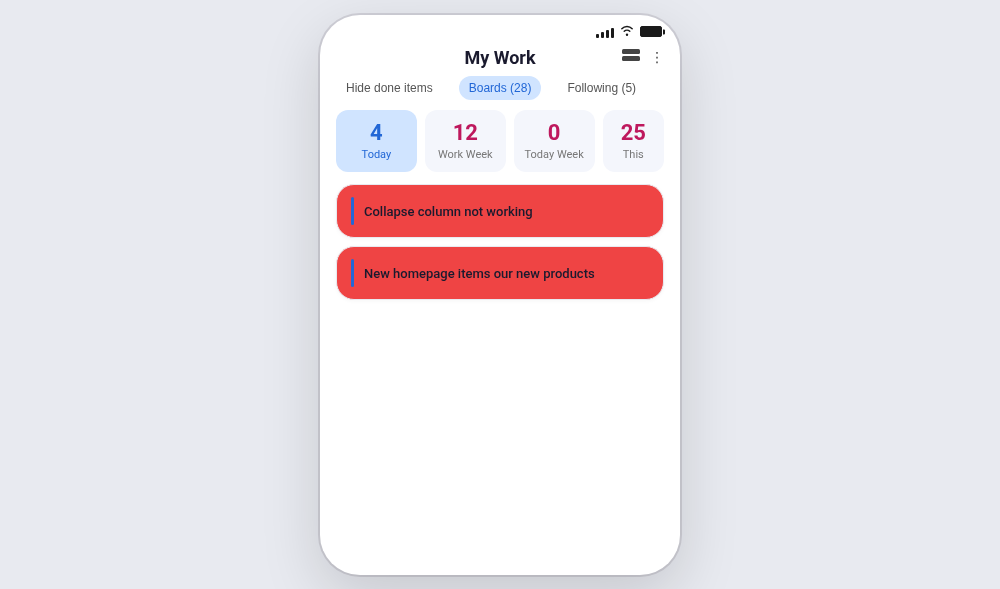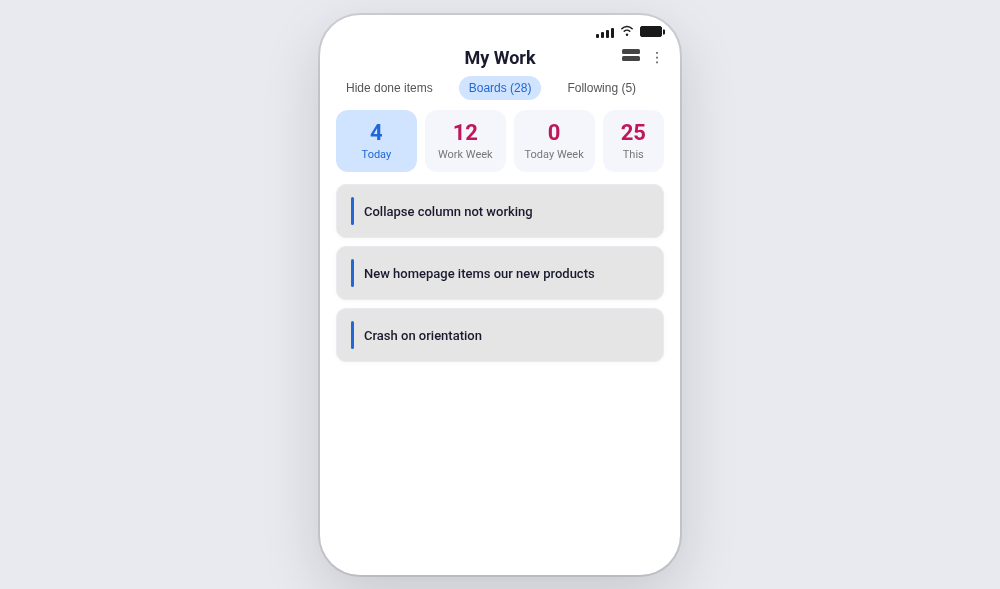--- a/index.html
+++ b/index.html
@@ -196,22 +196,22 @@
     .items-list {
       flex: 1;
       padding: 0 16px;
       display: flex;
       flex-direction: column;
       gap: 8px;
       overflow: hidden;
     }
 
     .list-item-card {
-      background: #e5e5e5;
-      border-radius: 10px;
+      background: #ef4444;
+      border-radius: 18px;
       border: 1px solid #e8eaf0;
       padding: 12px 14px;
       display: flex;
       align-items: center;
       gap: 10px;
       box-shadow: 0 1px 4px rgba(0,0,0,0.04);
       flex-shrink: 0;
     }
 
     .item-accent-bar {
@@ -295,21 +295,17 @@
     <div class="list-item-card">
       <div class="item-accent-bar"></div>
       <span class="item-text">Collapse column not working</span>
     </div>
 
     <div class="list-item-card">
       <div class="item-accent-bar"></div>
       <span class="item-text">New homepage items our new products</span>
     </div>
 
-    <div class="list-item-card">
-      <div class="item-accent-bar"></div>
-      <span class="item-text">Crash on orientation</span>
-    </div>
 
 
 
   </div>
 </div>
 
 </body></html>

